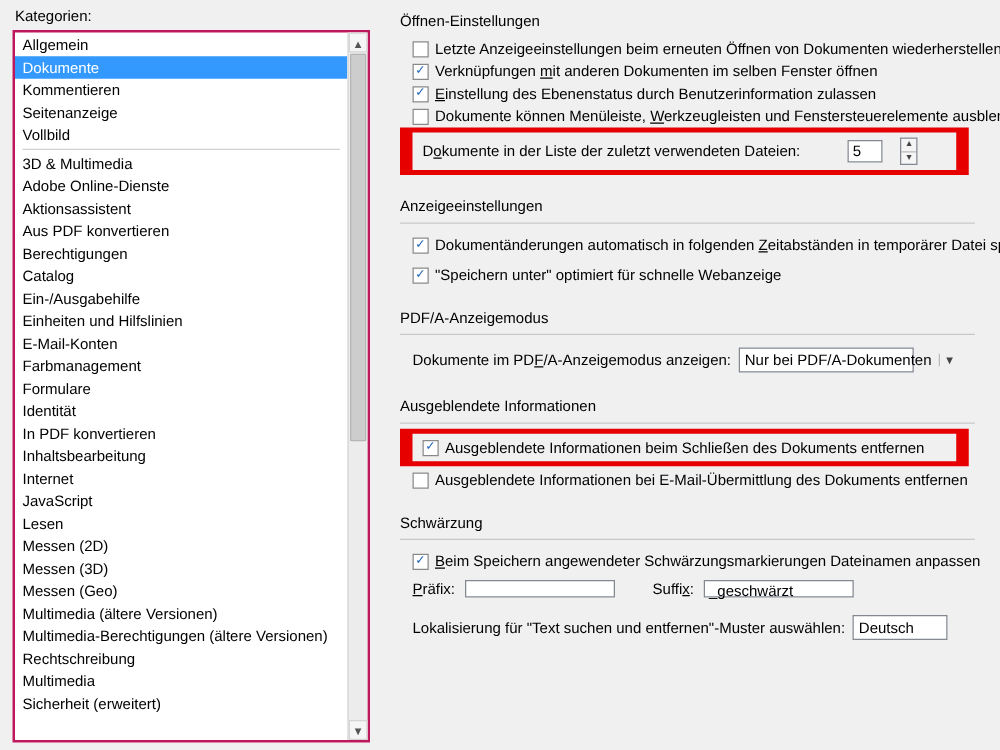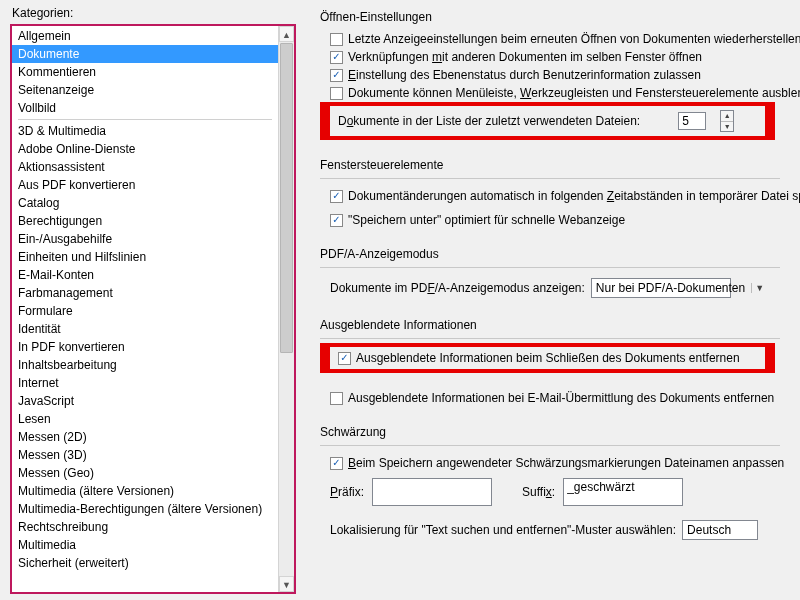--- a/index.html
+++ b/index.html
@@ -166,21 +166,21 @@
     height: 1px;
     background: #c8c8c8;
     margin: 2px 20px 8px 0;
   }
   .field-label {
     margin-right: 2px;
   }
   .text-input {
     border: 1px solid #828790;
     background: #fff;
-    height: 28px;
+    height: 14px;
     padding: 1px 3px;
     font-size: 12px;
   }
   .select {
     border: 1px solid #828790;
     background: #fff;
     height: 20px;
     padding: 1px 4px;
     font-size: 12px;
     display: inline-flex;
@@ -218,22 +218,22 @@
           <div class="list-item">Allgemein</div>
           <div class="list-item selected">Dokumente</div>
           <div class="list-item">Kommentieren</div>
           <div class="list-item">Seitenanzeige</div>
           <div class="list-item">Vollbild</div>
           <div class="list-sep"></div>
           <div class="list-item">3D &amp; Multimedia</div>
           <div class="list-item">Adobe Online-Dienste</div>
           <div class="list-item">Aktionsassistent</div>
           <div class="list-item">Aus PDF konvertieren</div>
+          <div class="list-item">Berechtigungen</div>
           <div class="list-item">Catalog</div>
-          <div class="list-item">Berechtigungen</div>
           <div class="list-item">Ein-/Ausgabehilfe</div>
           <div class="list-item">Einheiten und Hilfslinien</div>
           <div class="list-item">E-Mail-Konten</div>
           <div class="list-item">Farbmanagement</div>
           <div class="list-item">Formulare</div>
           <div class="list-item">Identität</div>
           <div class="list-item">In PDF konvertieren</div>
           <div class="list-item">Inhaltsbearbeitung</div>
           <div class="list-item">Internet</div>
           <div class="list-item">JavaScript</div>
@@ -289,21 +289,21 @@
         </span>
         <span style="width:8px"></span>
         <span class="num-input">5</span>
         <span class="spinner">
           <div>▲</div>
           <div>▼</div>
         </span>
       </div>
     </div>
 
-    <div class="group-title">Fenstersteuerelemente</div>
+    <div class="group-title">Anzeigeeinstellungen</div>
     <div class="hr-line"></div>
     <div class="opt-row">
       <span class="checkbox checked"></span>
       <span>
         <span>Dokumentänderungen automatisch in folgenden </span><span class="u">Z</span><span>eitabständen in temporärer Datei spei</span>
       </span>
     </div>
     <div class="opt-row" style="margin-top:6px">
       <span class="checkbox checked"></span>
       <span>"Speichern unter" optimiert für schnelle Webanzeige</span>
@@ -323,21 +323,21 @@
 
     <div class="group-title">Ausgeblendete Informationen</div>
     <div class="hr-line" style="margin-bottom:4px"></div>
 
     <div class="highlight-red full">
       <div class="inner" style="gap:5px">
         <span class="checkbox checked"></span>
         <span>Ausgeblendete Informationen beim Schließen des Dokuments entfernen</span>
       </div>
     </div>
-    <div class="opt-row" style="margin-top:16px">
+    <div class="opt-row" style="margin-top:2px">
       <span class="checkbox"></span>
       <span>Ausgeblendete Informationen bei E-Mail-Übermittlung des Dokuments entfernen</span>
     </div>
 
     <div class="group-title">Schwärzung</div>
     <div class="hr-line"></div>
     <div class="opt-row">
       <span class="checkbox checked"></span>
       <span>
         <span class="u">B</span><span>eim Speichern angewendeter Schwärzungsmarkierungen Dateinamen anpassen</span>

